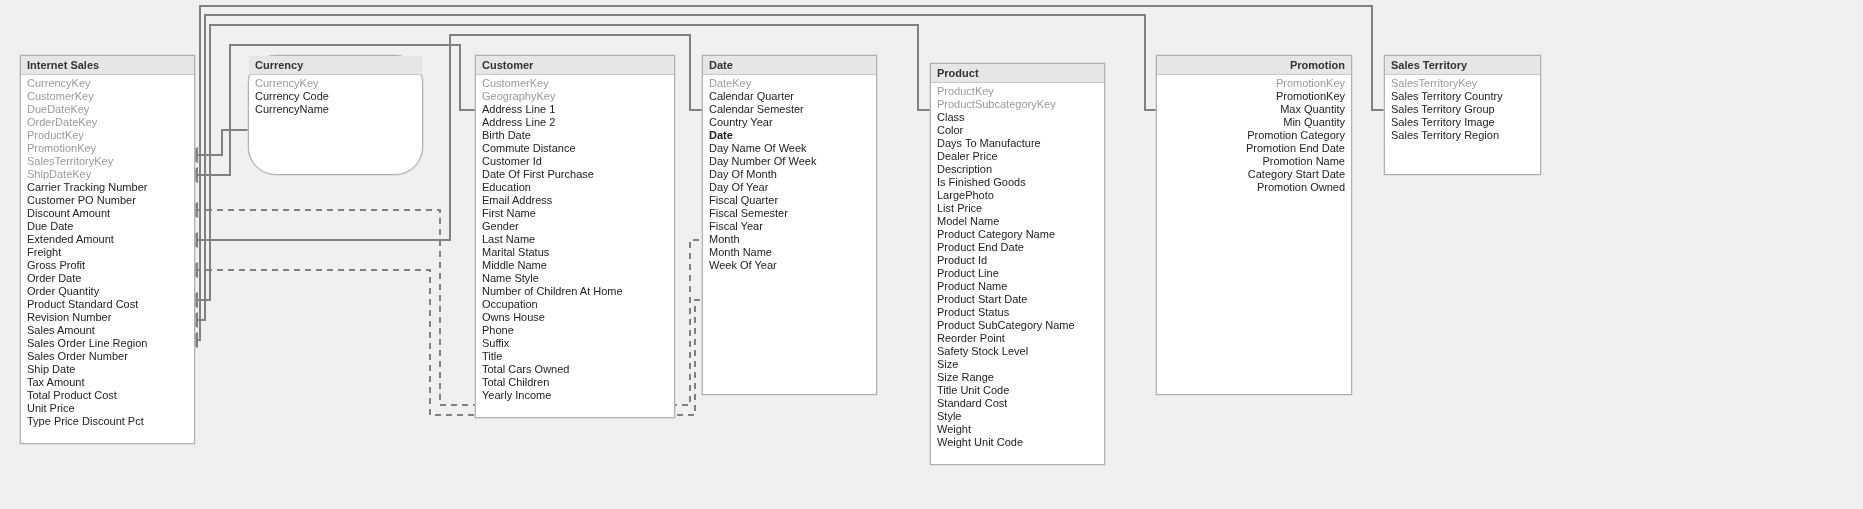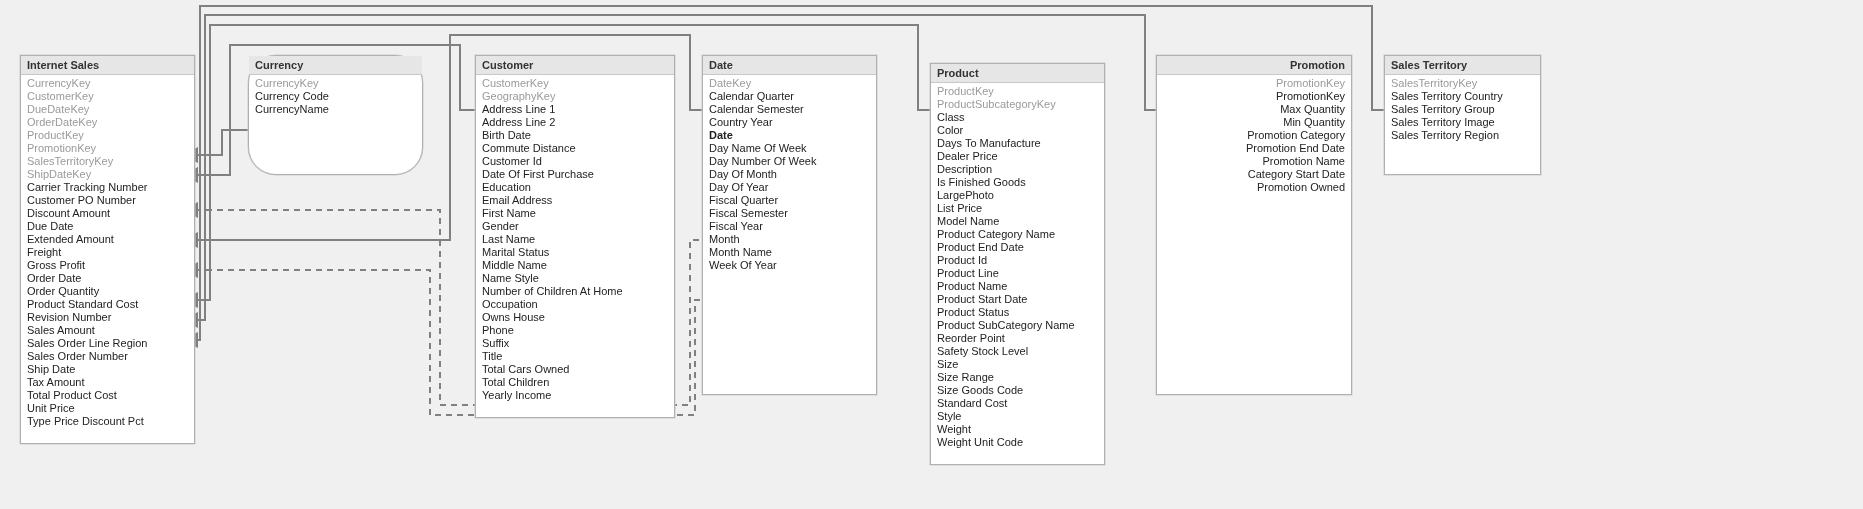--- a/index.html
+++ b/index.html
@@ -186,21 +186,21 @@
         <div class="field">Product Id</div>
         <div class="field">Product Line</div>
         <div class="field">Product Name</div>
         <div class="field">Product Start Date</div>
         <div class="field">Product Status</div>
         <div class="field">Product SubCategory Name</div>
         <div class="field">Reorder Point</div>
         <div class="field">Safety Stock Level</div>
         <div class="field">Size</div>
         <div class="field">Size Range</div>
-        <div class="field">Size Goods Code</div>
+        <div class="field">Title Unit Code</div>
         <div class="field">Standard Cost</div>
         <div class="field">Style</div>
         <div class="field">Weight</div>
         <div class="field">Weight Unit Code</div>
       </div>
     </div>
     <div class="table" style="left: 1156px; top: 55px; width: 196px; min-height: 340px; text-align: right;">
       <div class="table-header">Promotion</div>
       <div class="table-body">
         <div class="field fk">PromotionKey</div>

